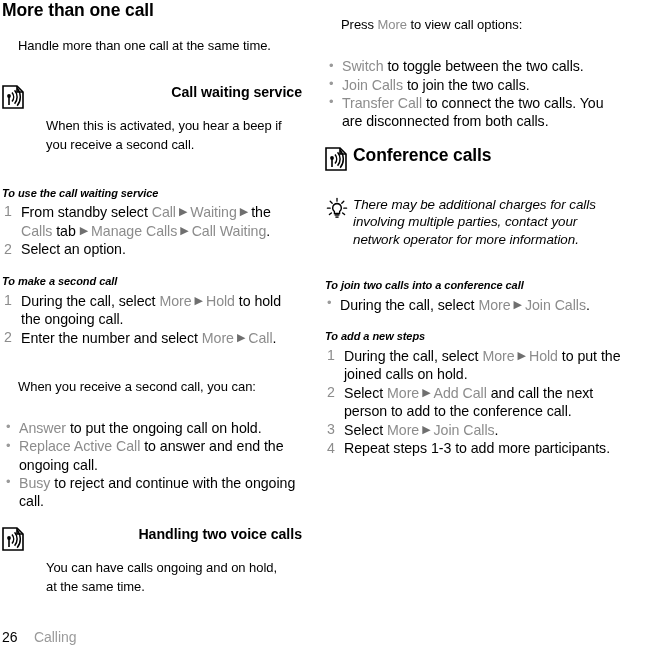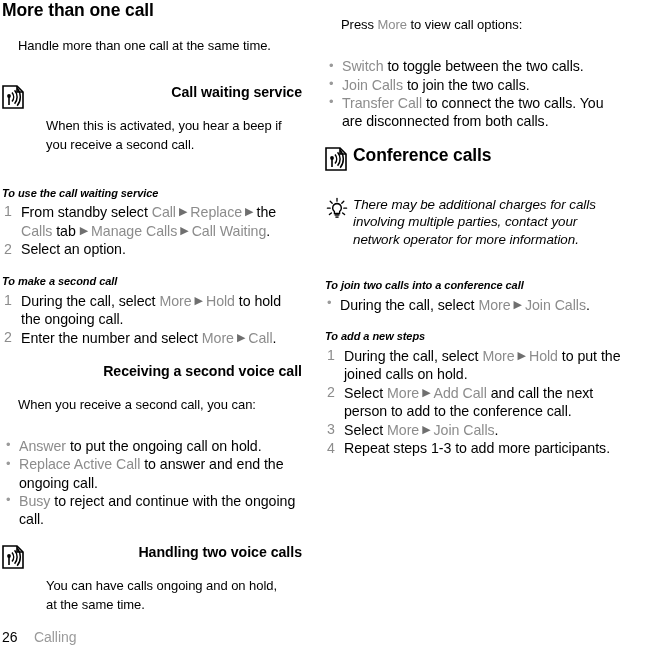--- a/index.html
+++ b/index.html
@@ -191,35 +191,34 @@
         </svg>
       </span>
       <h2 class="h2">Call waiting service</h2>
       <p class="para">When this is activated, you hear a beep if you receive a second call.</p>
     </div>
 
     <div class="gap-l"></div>
 
     <h3 class="h3">To use the call waiting service</h3>
     <ol class="steps">
-        <li><span>From standby select </span><span class="ui">Call</span><span class="arrow"> ▶ </span><span class="ui">Replace</span><span class="arrow"> ▶ </span><span>the </span><span class="ui">Calls</span><span> tab </span><span class="arrow"> ▶ </span><span class="ui">Manage Calls</span><span class="arrow"> ▶ </span><span class="ui">Call Waiting</span><span>.</span></li>
+        <li><span>From standby select </span><span class="ui">Call</span><span class="arrow"> ▶ </span><span class="ui">Waiting</span><span class="arrow"> ▶ </span><span>the </span><span class="ui">Calls</span><span> tab </span><span class="arrow"> ▶ </span><span class="ui">Manage Calls</span><span class="arrow"> ▶ </span><span class="ui">Call Waiting</span><span>.</span></li>
         <li><span>Select an option.</span></li>
       </ol>
 
     <div class="gap-l"></div>
 
     <h3 class="h3">To make a second call</h3>
     <ol class="steps">
         <li><span>During the call, select </span><span class="ui">More</span><span class="arrow"> ▶ </span><span class="ui">Hold</span><span> to hold the ongoing call.</span></li>
         <li><span>Enter the number and select </span><span class="ui">More</span><span class="arrow"> ▶ </span><span class="ui">Call</span><span>.</span></li>
       </ol>
 
     <div class="gap-l"></div>
 
-    <h2 class="h2">Receiving a second voice call</h2>
     <p class="para">When you receive a second call, you can:</p>
 
     <div class="gap-s"></div>
 
     <ul class="bullets indent">
         <li><span class="ui">Answer</span><span> to put the ongoing call on hold.</span></li>
         <li><span class="ui">Replace Active Call</span><span> to answer and end the ongoing call.</span></li>
         <li><span class="ui">Busy</span><span> to reject and continue with the ongoing call.</span></li>
       </ul>
 

